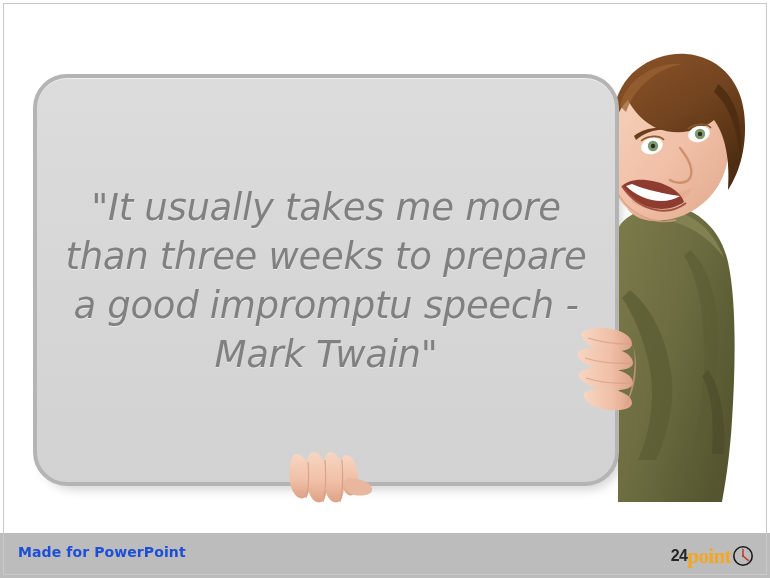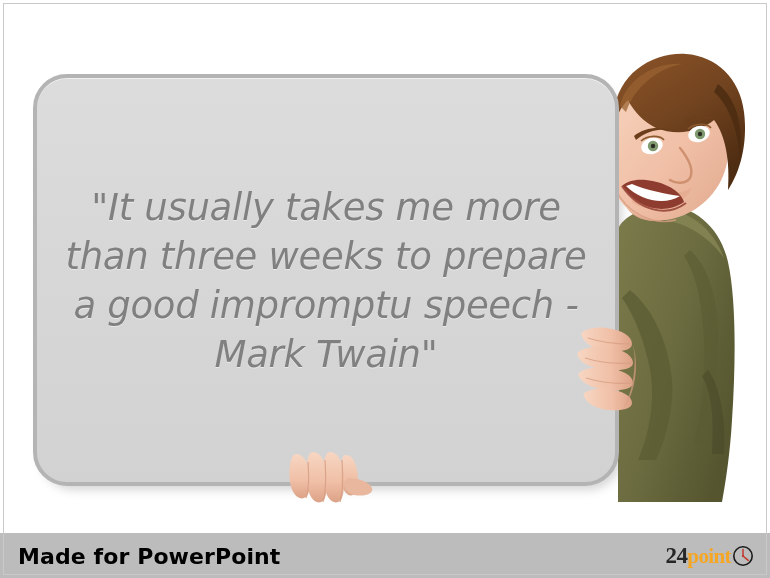--- a/index.html
+++ b/index.html
@@ -135,36 +135,36 @@
     height: 45px;
     background: #bcbcbc;
     z-index: 40;
   }
   #footer-label {
     position: absolute;
     left: 18px;
     top: 11px;
     font-family: "DejaVu Sans", sans-serif;
     font-weight: bold;
-    font-size: 22px;
-    color: #000000;
+    font-size: 14px;
+    color: #1d4ed8;
     letter-spacing: 0.1px;
   }
   #logo {
     position: absolute;
     right: 16px;
     top: 10px;
     display: flex;
     align-items: center;
     height: 26px;
   }
   .logo-24 {
-    font-family: Liberation Serif, serif;
+    font-family: Liberation Sans, sans-serif;
     font-weight: bold;
-    font-size: 23px;
+    font-size: 16px;
     color: #262626;
     letter-spacing: -0.6px;
   }
   .logo-point {
     font-family: Liberation Serif, serif;
     font-weight: bold;
     font-size: 21px;
     color: #f5a623;
     letter-spacing: -0.6px;
   }

